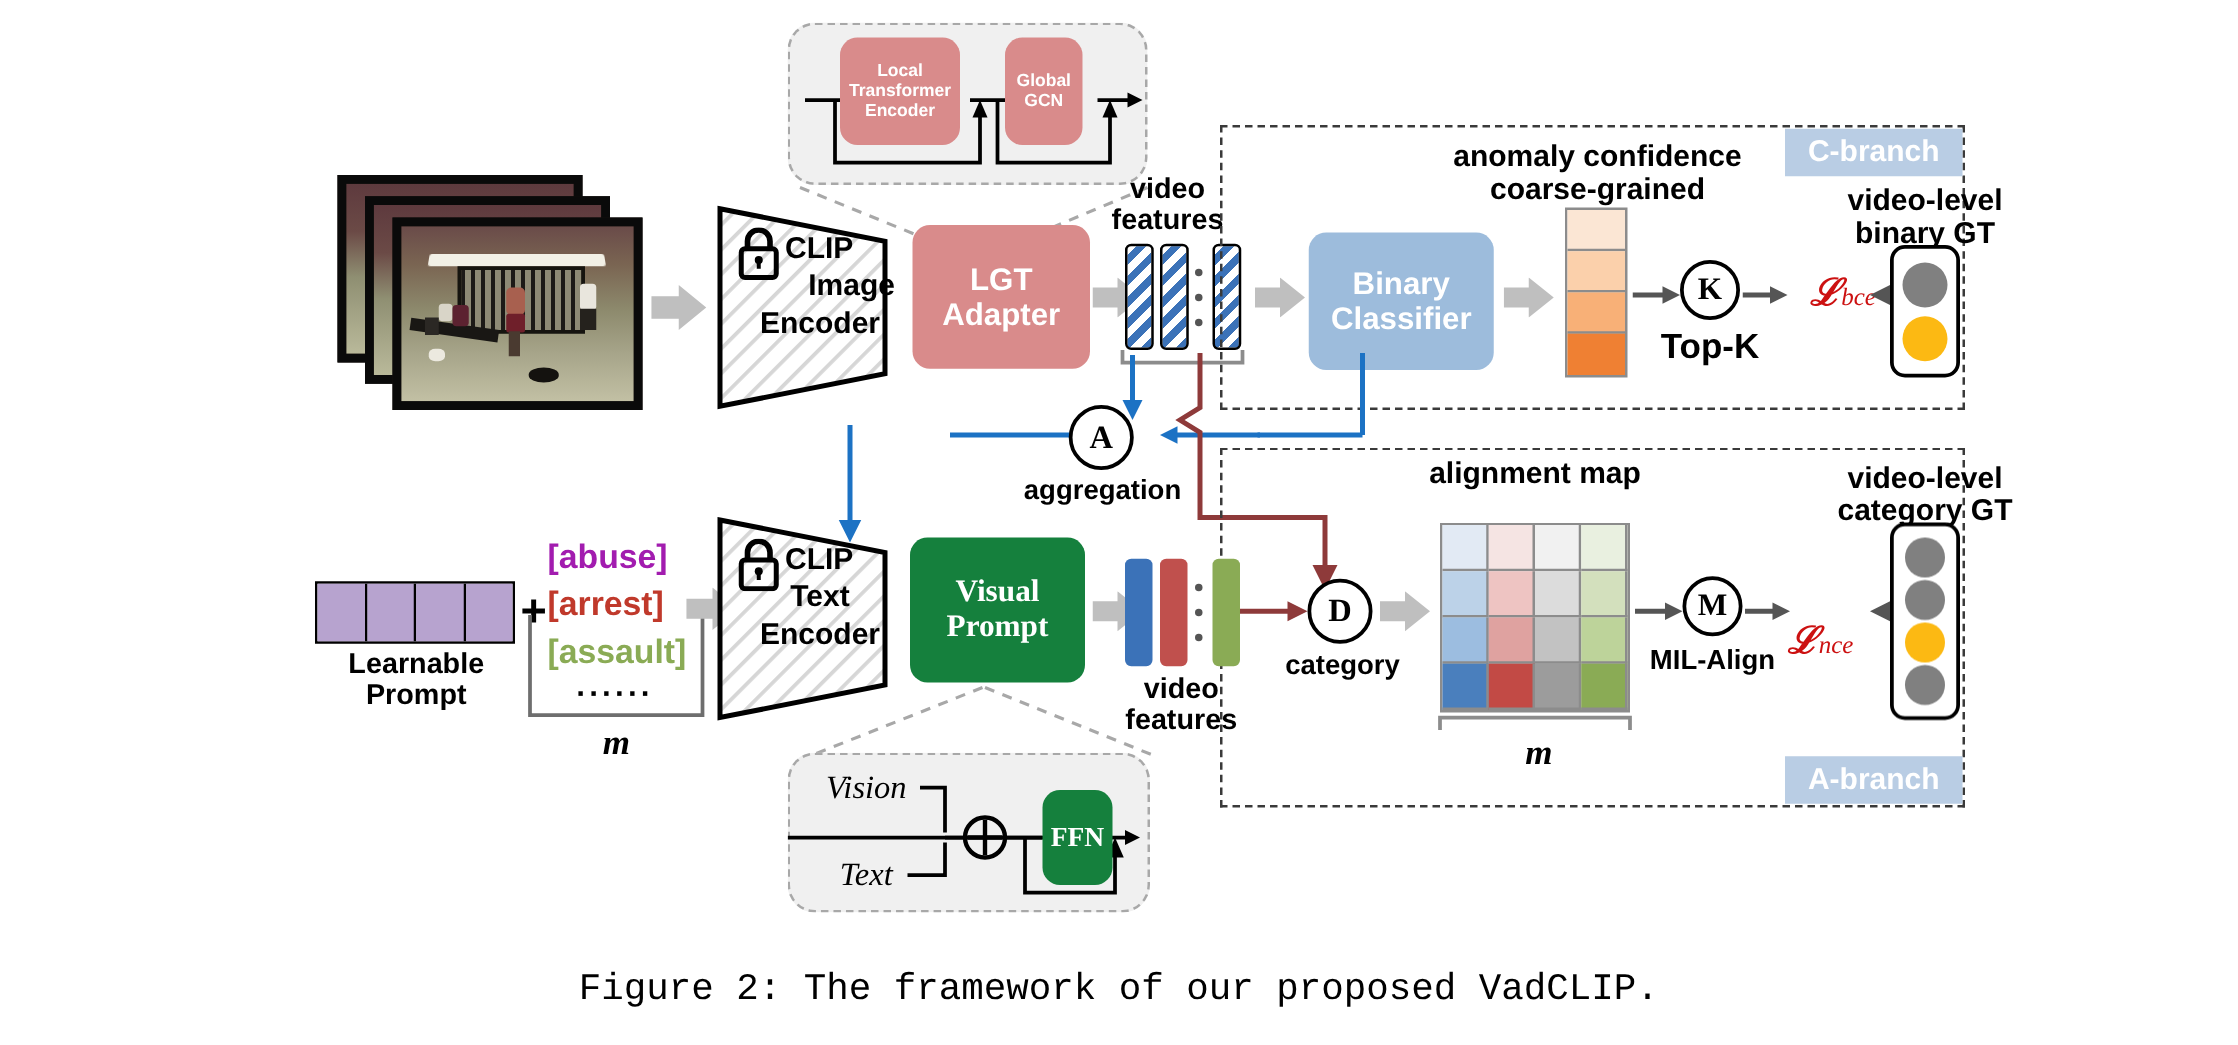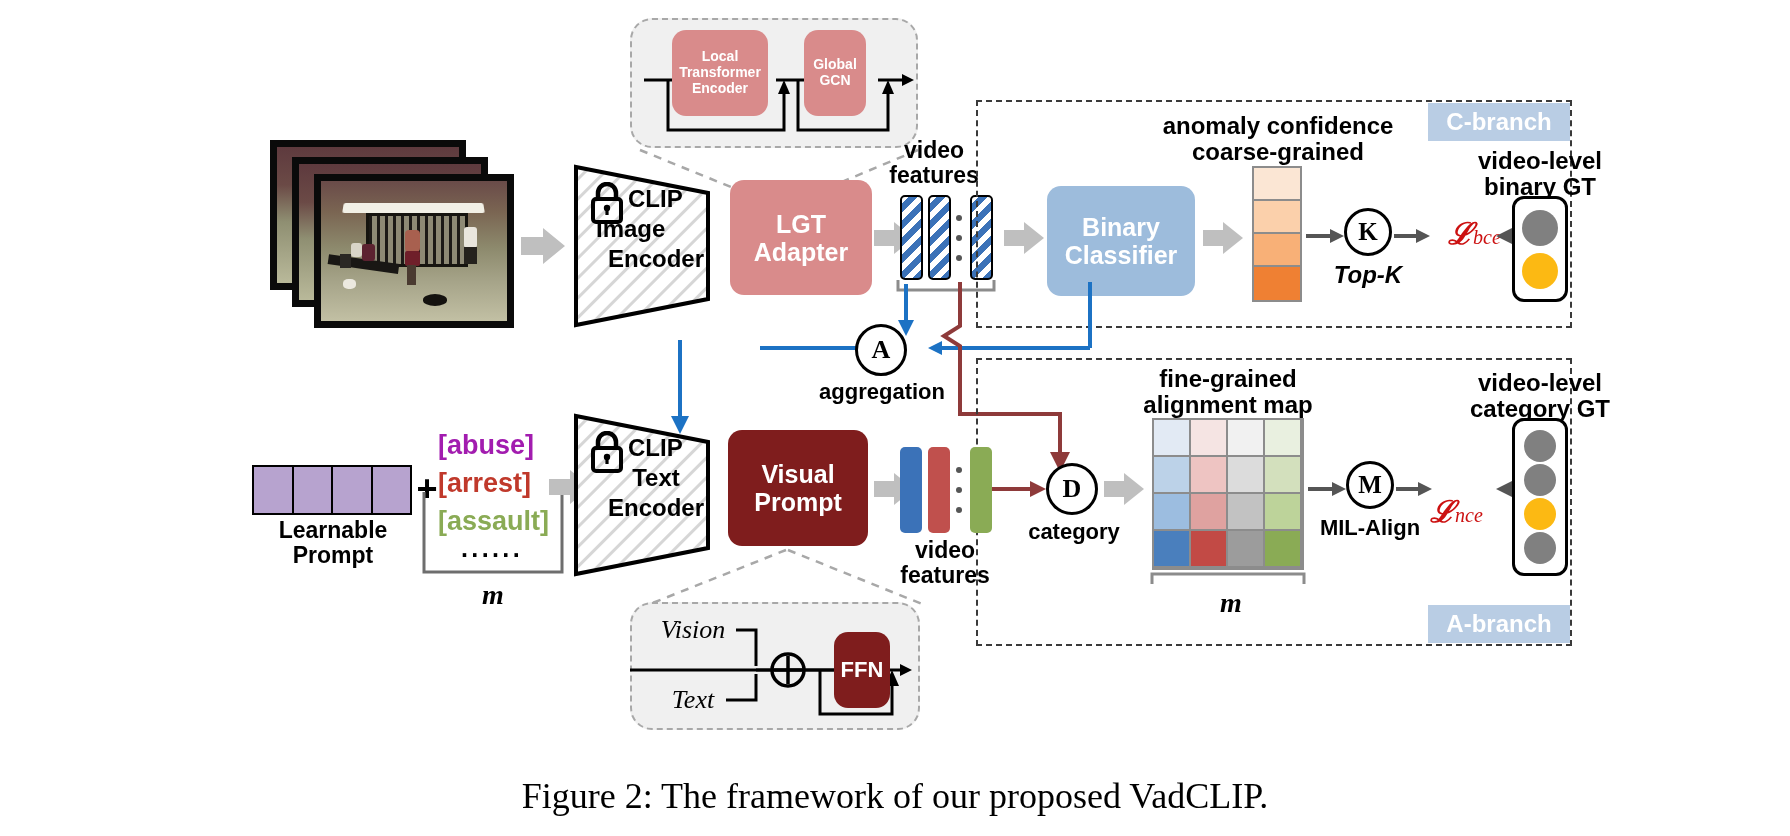--- a/index.html
+++ b/index.html
@@ -42,21 +42,21 @@
     align-items: center;
     justify-content: center;
     color: #fff;
     font-weight: bold;
     text-align: center;
     line-height: 1.12;
     box-sizing: border-box;
   }
   .mod-pink   { background: #d98b8b; }
   .mod-blue   { background: #9dbcdc; }
-  .mod-purple { background: #7f1d1d; }
+  .mod-purple { background: #15803d; font-family: Liberation Serif, serif; }
 
   
   .encoder-wrap { position: absolute; }
   .encoder-wrap svg { display: block; overflow: visible; }
 
   
   .fat-arrow { position: absolute; }
   .fat-arrow svg { display:block; }
 
   
@@ -154,22 +154,22 @@
   .vidframe {
     border: 7px solid #0a0a0a;
     box-sizing: border-box;
     overflow: hidden;
     background: #1b1410;
   }
   .vidinner { width:100%; height:100%; position:relative; }
 
   
   .caption {
-    font-family: Liberation Serif, serif;
-    font-size: 36px;
+    font-family: Liberation Mono, monospace;
+    font-size: 30px;
     color: #000;
     text-align: center;
     width: 100%;
   }
 
   .italic-ser { font-family:"Liberation Serif", serif; font-style: italic; }
 </style>
 </head>
 <body>
 
@@ -271,21 +271,21 @@
   </div>
 
   <svg class="abs" style="left:590px; top:182px;" width="34" height="42">
     <path d="M8,18 L8,11 a9,9 0 0 1 18,0 L26,18" fill="none" stroke="#000" stroke-width="4.5"></path>
     <rect x="3" y="17" width="28" height="23" rx="3" fill="none" stroke="#000" stroke-width="4"></rect>
     <circle cx="17" cy="26" r="3.2" fill="#000"></circle>
     <rect x="15.4" y="26" width="3.2" height="7" fill="#000"></rect>
   </svg>
   <div class="lbl abs" style="left:596px; top:186px; width:120px; font-size:24px; text-align:left;">
     <div style="margin-left:32px;">CLIP</div>
-    <div style="text-align:left; margin-top:4px;">Image</div>
+    <div style="text-align:right; margin-top:4px;">Image</div>
     <div style="text-align:center; margin-top:4px;">Encoder</div>
   </div>
 
   <div class="module mod-pink abs" style="left:730px; top:180px; width:142px; height:115px; font-size:25px;">
     <div>
       <div>LGT</div>
       <div>Adapter</div>
     </div>
   </div>
 
@@ -346,21 +346,21 @@
     <div class="conf-cell" style="height:25%; background:#f8b077;"></div>
     <div class="conf-cell" style="height:25%; background:#ef8033;"></div>
   </div>
 
   <svg class="abs" style="left:1306px; top:225px;" width="40" height="22">
     <line x1="0" y1="11" x2="26" y2="11" stroke="#555" stroke-width="4"></line>
     <polygon points="38,11 24,4 24,18" fill="#555"></polygon>
   </svg>
 
   <div class="opcircle abs" style="left:1344px; top:208px; width:48px; height:48px; font-size:25px;">K</div>
-  <div class="lbl abs" style="left:1318px; top:262px; width:100px; font-size:24px;font-style:italic;">Top-K</div>
+  <div class="lbl abs" style="left:1318px; top:262px; width:100px; font-size:28px;">Top-K</div>
 
   <svg class="abs" style="left:1394px; top:225px;" width="38" height="22">
     <line x1="0" y1="11" x2="24" y2="11" stroke="#555" stroke-width="4"></line>
     <polygon points="36,11 22,4 22,18" fill="#555"></polygon>
   </svg>
 
   <div class="loss abs" style="left:1428px; top:212px;margin-left:20px;">
     <span class="cal">ℒ</span><span class="sub">bce</span>
   </div>
 
@@ -495,21 +495,20 @@
   <div class="opcircle abs" style="left:1046px; top:463px; width:52px; height:52px; font-size:26px;">D</div>
   <div class="lbl abs" style="left:1024px; top:520px; width:100px; font-size:22px;">category</div>
 
   <div class="fat-arrow" style="left:1104px; top:473px;">
     <svg width="42" height="32">
       <polygon points="0,8 20,8 20,0 40,16 20,32 20,24 0,24" fill="#bfbfbf"></polygon>
     </svg>
   </div>
 
   <div class="lbl abs" style="left:1098px; top:366px; width:260px; font-size:24px;">
-    <div>fine-grained</div>
     <div>alignment map</div>
   </div>
 
   <div class="align-grid abs" style="left:1152px; top:418px; width:152px; height:152px;
               grid-template-columns:repeat(4,1fr); grid-template-rows:repeat(4,1fr);">
     <div class="align-cell" style="background:#e2eaf4;"></div>
     <div class="align-cell" style="background:#f5e4e3;"></div>
     <div class="align-cell" style="background:#f1f1f1;"></div>
     <div class="align-cell" style="background:#e9f0e0;"></div>
 

